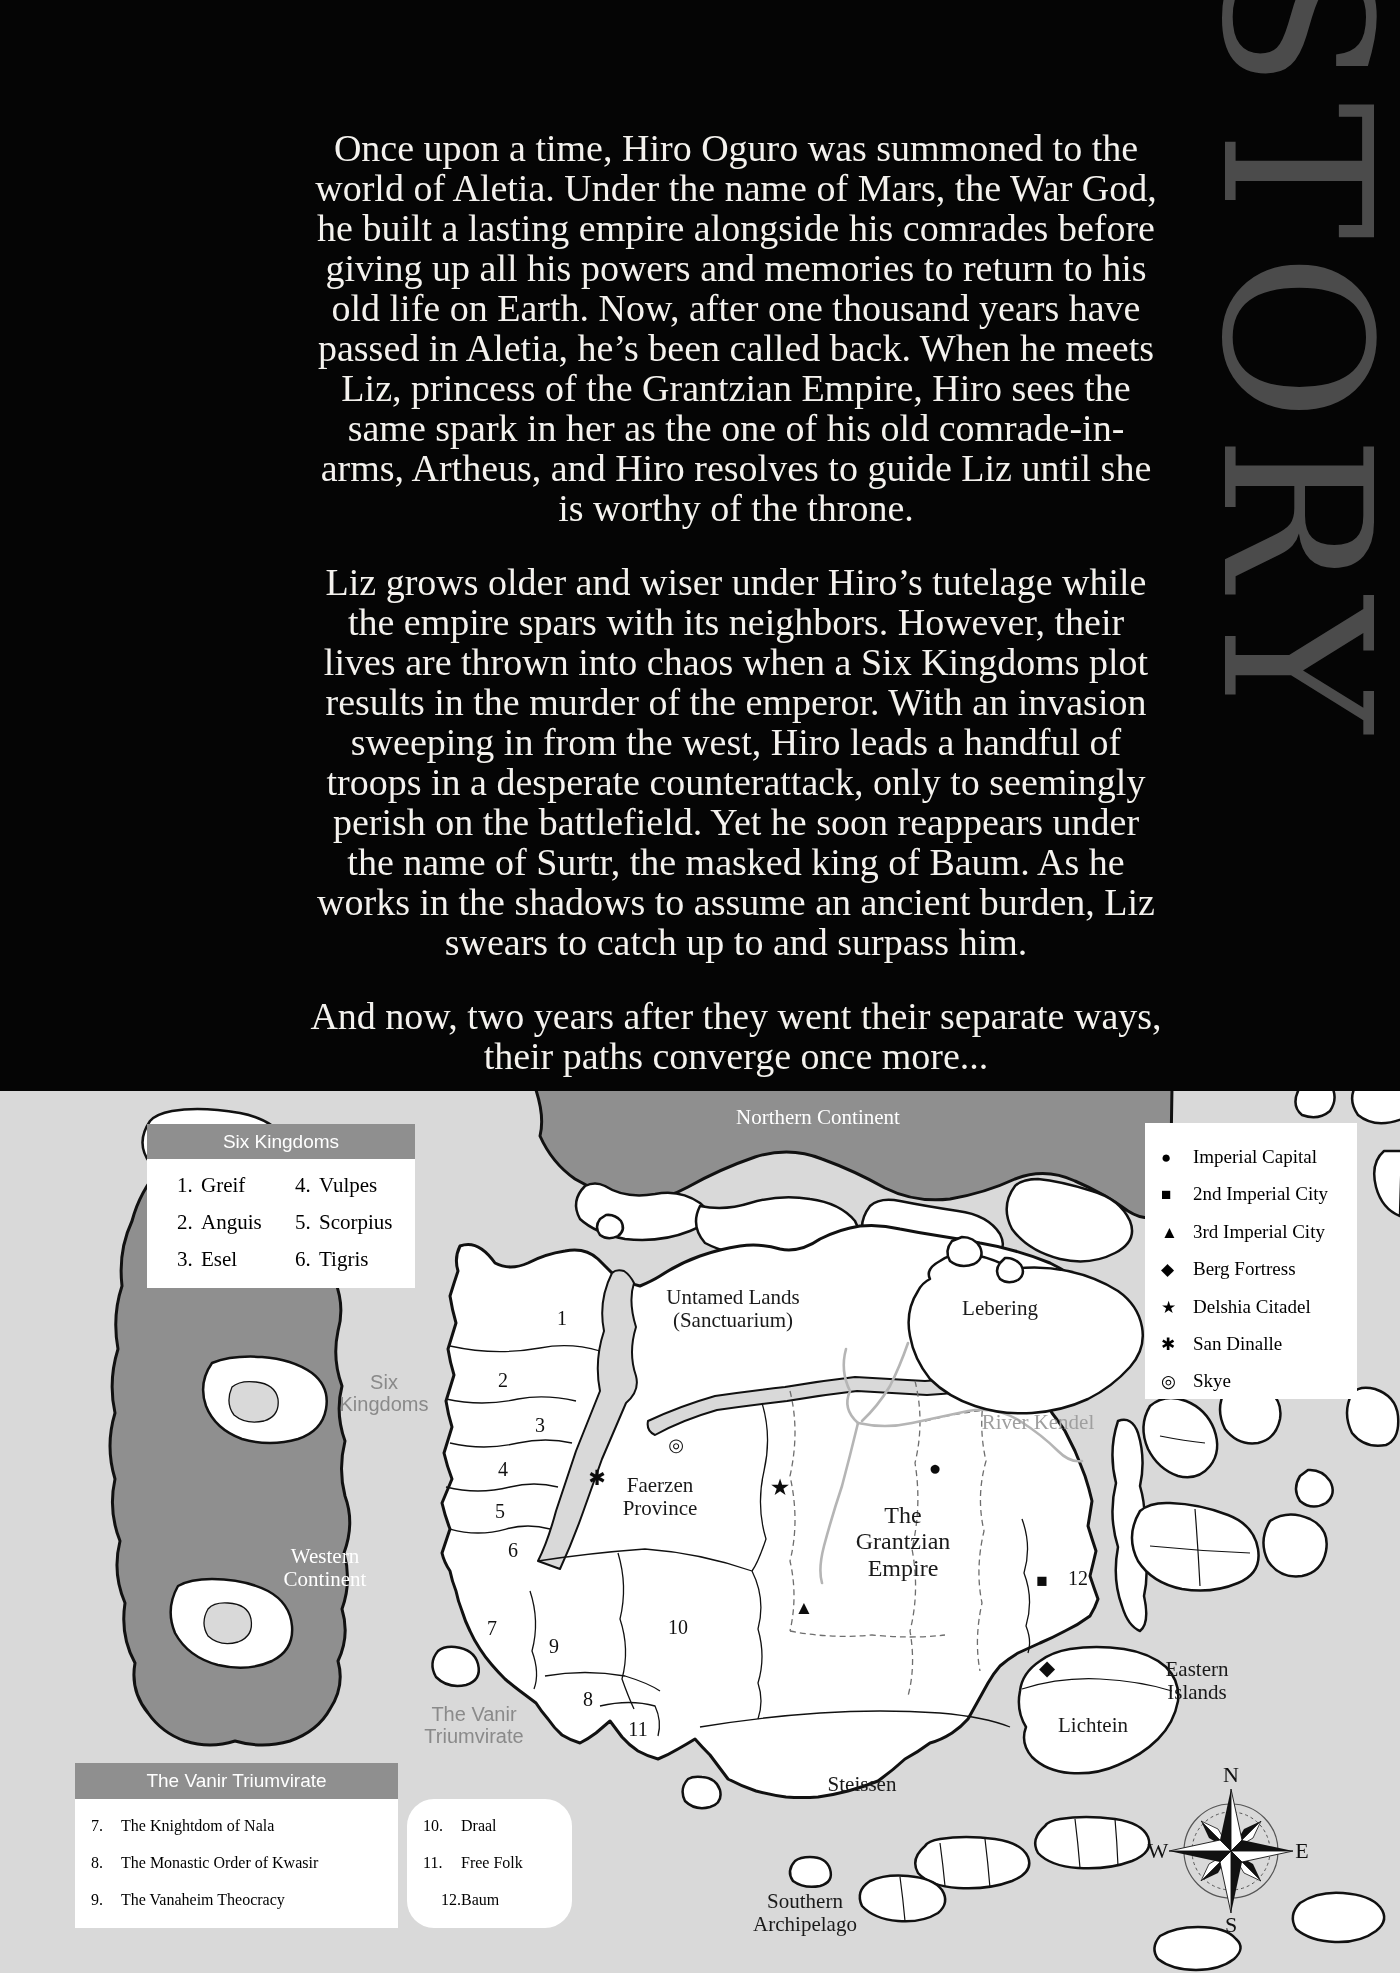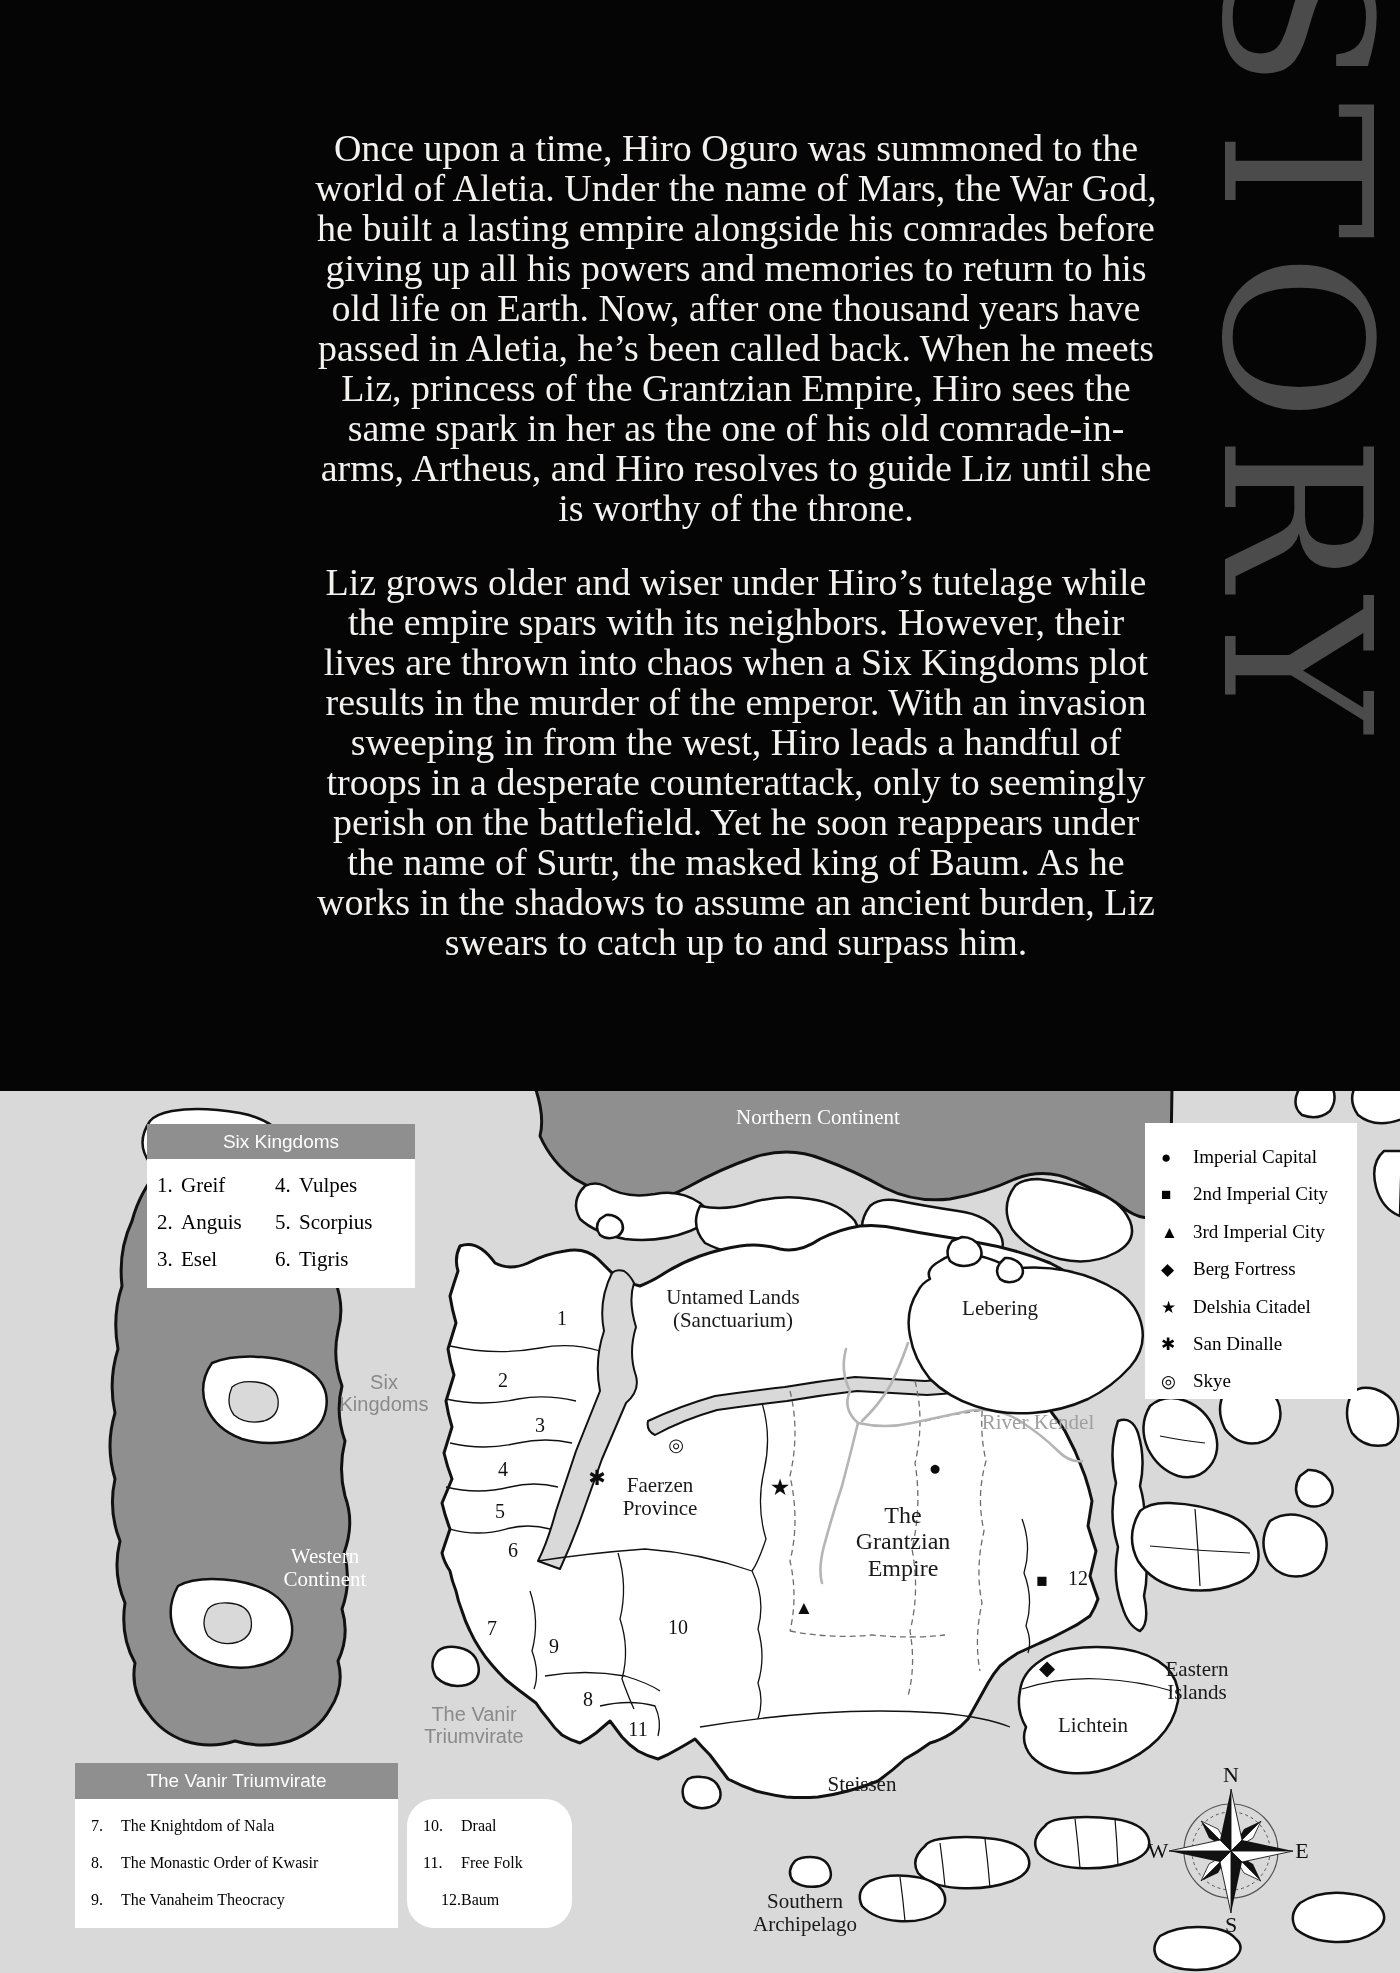--- a/index.html
+++ b/index.html
@@ -25,39 +25,40 @@
   .mlabel.white{color:#fff;}
   .mlabel.gray-serif{color:#9f9f9f;}
   .mlabel.sans-gray{font-family:"Liberation Sans",sans-serif;color:#8a8a8a;font-size:20px;}
 
   .rn{position:absolute;transform:translate(-50%,-50%);font-size:20px;color:#111;}
   .mk{position:absolute;transform:translate(-50%,-50%);color:#0c0c0c;line-height:1;}
 
   .legend-box{position:absolute;background:#fff;}
   .legend-header{background:#8f8f8f;color:#fff;font-family:"Liberation Sans",sans-serif;
      font-size:19px;text-align:center;height:35px;line-height:35px;}
-  .sk-body{display:grid;grid-template-columns:118px 1fr;padding:8px 0 0 10px;font-size:21px;line-height:37px;}
+  .sk-body{display:grid;grid-template-columns:118px 1fr;padding:8px 0 0 30px;font-size:21px;line-height:37px;}
   .sk-item{white-space:nowrap;}
   .sk-item .num{display:inline-block;min-width:24px;}
   .list-body{padding:8px 14px 0 16px;font-size:16px;line-height:37px;}
   .list-item .num{display:inline-block;min-width:30px;}
   .sites-body{padding:16px 0 0 16px;font-size:19px;line-height:36.4px;}
   .site-item{white-space:nowrap;font-family:Liberation Serif, serif;}
   .site-item .sym{display:inline-block;width:32px;font-size:17px;}
 
   .compass-letter{position:absolute;transform:translate(-50%,-50%);font-size:22px;color:#111;}
 </style>
 </head>
 <body>
 
 <section class="story-section">
   <div class="story-heading">STORY</div>
   <div class="story-text">
     <p>Once upon a time, Hiro Oguro was summoned to the world of Aletia. Under the name of Mars, the War God, he built a lasting empire alongside his comrades before giving up all his powers and memories to return to his old life on Earth. Now, after one thousand years have passed in Aletia, he’s been called back. When he meets Liz, princess of the Grantzian Empire, Hiro sees the same spark in her as the one of his old comrade-in-arms, Artheus, and Hiro resolves to guide Liz until she is worthy of the throne.</p>
     <p>Liz grows older and wiser under Hiro’s tutelage while the empire spars with its neighbors. However, their lives are thrown into chaos when a Six Kingdoms plot results in the murder of the emperor. With an invasion sweeping in from the west, Hiro leads a handful of troops in a desperate counterattack, only to seemingly perish on the battlefield. Yet he soon reappears under the name of Surtr, the masked king of Baum. As he works in the shadows to assume an ancient burden, Liz swears to catch up to and surpass him.</p>
+    <p>And now, two years after they went their separate ways, their paths converge once more...</p>
   </div>
 </section>
 
 <section class="map-section">
 
 <svg class="map-svg" width="1400" height="882" viewBox="0 0 1400 882">
   <rect x="0" y="0" width="1400" height="882" fill="#d9d9d9"></rect>
 
   <g stroke="#111" stroke-width="3" fill="#8f8f8f" stroke-linejoin="round">
     <path d="M535,-4 L1172,-4 L1170,122 Q1148,133 1128,120 Q1105,103 1075,90 Q1045,76 1015,88 Q985,102 950,108 Q915,112 885,97 Q855,80 822,68 Q790,55 755,66 Q720,78 688,96 Q660,112 628,108 Q600,103 575,88 Q552,72 540,45 Q545,25 535,-4 Z"></path>

